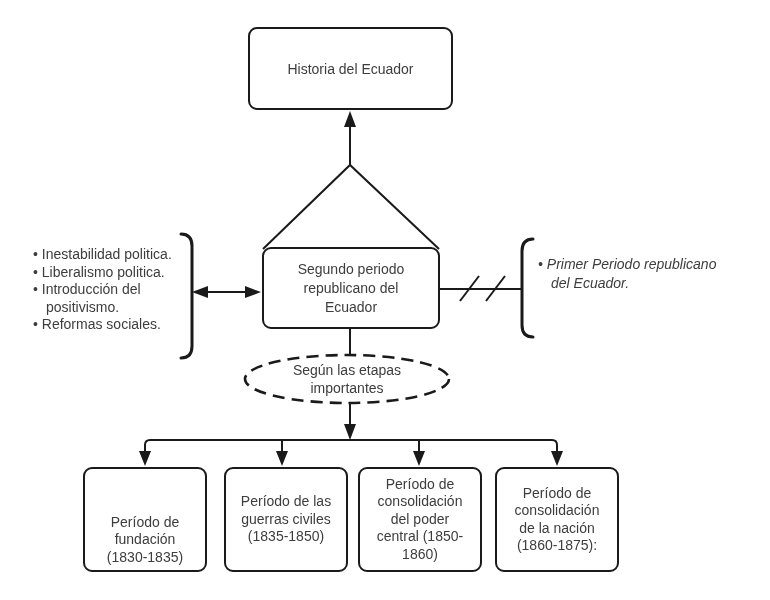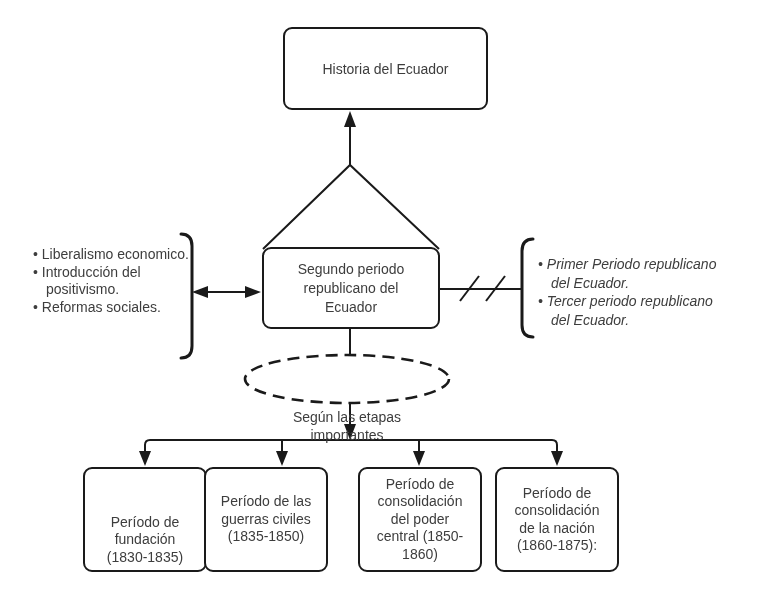--- a/index.html
+++ b/index.html
@@ -25,31 +25,31 @@
     position:absolute;
     box-sizing:border-box;
     border:2.5px solid var(--stroke);
     border-radius:9px;
     background:var(--bg);
     display:flex;align-items:center;justify-content:center;
     text-align:center;
     font-size:14px;line-height:18px;
   }
   .node-box .lbl{width:100%;}
-  #historia-box{left:248px;top:27px;width:205px;height:83px;padding:0 12px;margin-left:35px;}
+  #historia-box{left:248px;top:27px;width:205px;height:83px;padding:0 12px;}
   #segundo-box{left:262px;top:247px;width:178px;height:82px;padding:0 17px;line-height:19px;}
   .small-box{top:467px;width:124px;height:105px;padding:4px 11px;line-height:17.5px;}
   #box-fundacion{left:83px;align-items:flex-end;}
-  #box-guerras{left:204px;}
+  #box-guerras{left:224px;}
   #box-poder{left:358px;}
   #box-nacion{left:495px;}
   #ellipse-label{
     position:absolute;left:262px;top:357px;width:170px;height:43px;
     display:flex;align-items:center;justify-content:center;text-align:center;
-    font-size:14px;line-height:18px;margin-top:47px;
+    font-size:14px;line-height:18px;
   }
   .side-list{
     position:absolute;
     margin:0;padding:0;list-style:none;
     font-size:14px;line-height:18px;
   }
   .side-list li{padding-left:13px;text-indent:-13px;}
   .side-list li::before{content:"\2022\00a0";}
   #left-list{left:33px;top:246px;width:158px;line-height:17.5px;}
   #right-list{left:538px;top:255px;width:196px;line-height:18.5px;font-style:italic;}
@@ -100,28 +100,28 @@
 
   <div class="node-box" id="segundo-box">
     <div class="lbl">Segundo periodo republicano del Ecuador</div>
   </div>
 
   <div id="ellipse-label">
     <div class="lbl">Según las etapas importantes</div>
   </div>
 
   <ul class="side-list" id="left-list">
-    <li>Liberalismo economico.</li>
+    <li>Inestabilidad politica.</li>
+    <li>Liberalismo politica.</li>
     <li>Introducción del positivismo.</li>
     <li>Reformas sociales.</li>
   </ul>
 
   <ul class="side-list" id="right-list">
     <li>Primer Periodo republicano del Ecuador.</li>
-    <li>Tercer periodo republicano del Ecuador.</li>
   </ul>
 
   <div class="node-box small-box" id="box-fundacion">
     <div class="lbl">Período de fundación (1830-1835)</div>
   </div>
   <div class="node-box small-box" id="box-guerras">
     <div class="lbl">Período de las guerras civiles (1835-1850)</div>
   </div>
   <div class="node-box small-box" id="box-poder">
     <div class="lbl">Período de consolidación del poder central (1850-1860)</div>

